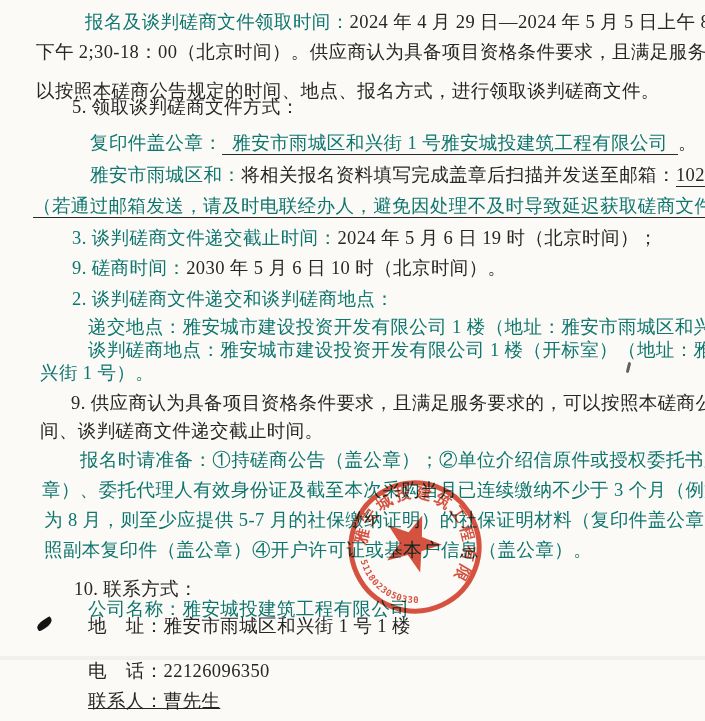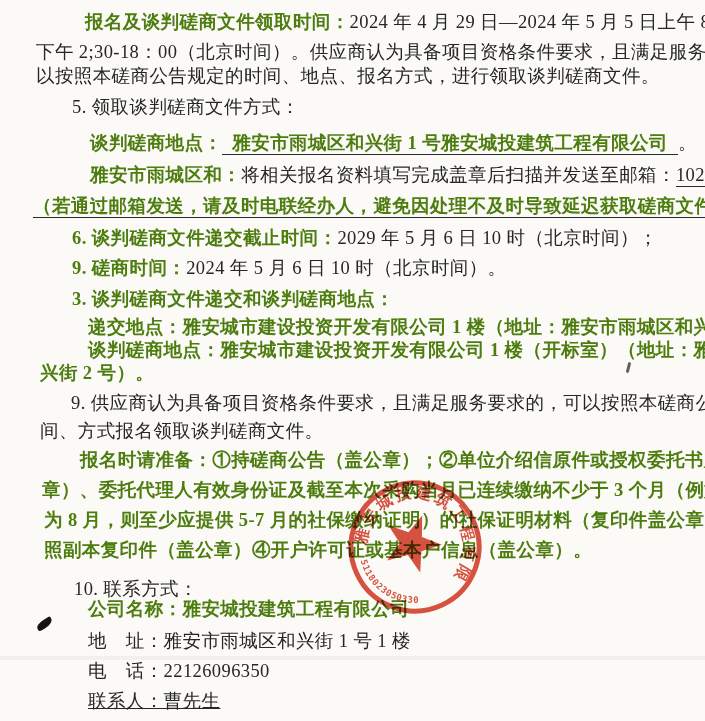--- a/index.html
+++ b/index.html
@@ -6,21 +6,21 @@
   body{
     width:705px;height:721px;position:relative;overflow:hidden;
     background:#fbfaf7;
     font-family:"Liberation Serif","DejaVu Serif",serif;
   }
   .page{position:absolute;inset:0;}
   .line{
     position:absolute;white-space:pre;font-size:18.5px;line-height:24px;
     color:#262626;letter-spacing:0.4px;
   }
-  .line .b{font-weight:bold;color:#4d7c0f;}
+  .line .b{font-weight:normal;color:#0f766e;}
   .line .u{border-bottom:1.6px solid #2a2a2a;padding-bottom:1px;margin-top:39px;}
   .seal{
     position:absolute;left:337px;top:469px;width:156px;height:156px;
     mix-blend-mode:multiply;opacity:.9;filter:blur(.3px);
   }
   .ink-mark{
     position:absolute;left:36px;top:620px;width:17px;height:8px;
     background:#141414;border-radius:55% 10% 60% 20%;
     transform:rotate(-32deg);
   }
@@ -33,40 +33,40 @@
   }
 </style>
 </head>
 <body>
 
 <div class="page">
 
   <div id="text-layer">
       <div class="line" style="top: 10px; left: 85px;"><span class="b">报名及谈判磋商文件领取时间：</span><span>2024 年 4 月 29 日—2024 年 5 月 5 日上午 8:30-12：00；</span></div>
       <div class="line" style="top: 40px; left: 36px;"><span>下午 2;30-18：00（北京时间）。供应商认为具备项目资格条件要求，且满足服务要求的，可</span></div>
-      <div class="line" style="top: 64px; left: 36px;"><span>以按照本磋商公告规定的时间、地点、报名方式，进行领取谈判磋商文件。</span></div>
+      <div class="line" style="top: 79px; left: 36px;"><span>以按照本磋商公告规定的时间、地点、报名方式，进行领取谈判磋商文件。</span></div>
       <div class="line" style="top: 95px; left: 72px;"><span>5. 领取谈判磋商文件方式：</span></div>
-      <div class="line" style="top: 131px; left: 90px;"><span class="b">谈判磋商地点：</span><span class="b u">  雅安市雨城区和兴街 1 号雅安城投建筑工程有限公司  </span><span>。</span></div>
+      <div class="line" style="top: 131px; left: 90px;"><span class="b">复印件盖公章：</span><span class="b u">  雅安市雨城区和兴街 1 号雅安城投建筑工程有限公司  </span><span>。</span></div>
       <div class="line" style="top: 163px; left: 90px;"><span class="b">雅安市雨城区和：</span><span>将相关报名资料填写完成盖章后扫描并发送至邮箱：</span><span class="u">1024087159</span></div>
       <div class="line" style="top: 194px; left: 33px;"><span class="b u">（若通过邮箱发送，请及时电联经办人，避免因处理不及时导致延迟获取磋商文件）  </span></div>
-      <div class="line" style="top: 226px; left: 72px;"><span class="b">6. 谈判磋商文件递交截止时间：</span><span>2029 年 5 月 6 日 10 时（北京时间）；</span></div>
-      <div class="line" style="top: 256px; left: 72px;"><span class="b">9. 磋商时间：</span><span>2024 年 5 月 6 日 10 时（北京时间）。</span></div>
-      <div class="line" style="top: 287px; left: 72px;"><span class="b">3. 谈判磋商文件递交和谈判磋商地点：</span></div>
+      <div class="line" style="top: 226px; left: 72px;"><span class="b">3. 谈判磋商文件递交截止时间：</span><span>2024 年 5 月 6 日 19 时（北京时间）；</span></div>
+      <div class="line" style="top: 256px; left: 72px;"><span class="b">9. 磋商时间：</span><span>2030 年 5 月 6 日 10 时（北京时间）。</span></div>
+      <div class="line" style="top: 287px; left: 72px;"><span class="b">2. 谈判磋商文件递交和谈判磋商地点：</span></div>
       <div class="line" style="top: 315px; left: 88px;"><span class="b">递交地点：雅安城市建设投资开发有限公司 1 楼（地址：雅安市雨城区和兴街 1 号）。</span></div>
       <div class="line" style="top: 338px; left: 88px;"><span class="b">谈判磋商地点：雅安城市建设投资开发有限公司 1 楼（开标室）（地址：雅安市雨城区和</span></div>
-      <div class="line" style="top: 361px; left: 40px;"><span class="b">兴街 2 号）。</span></div>
+      <div class="line" style="top: 361px; left: 40px;"><span class="b">兴街 1 号）。</span></div>
       <div class="line" style="top: 391px; left: 71px;"><span>9. 供应商认为具备项目资格条件要求，且满足服务要求的，可以按照本磋商公告规定的时</span></div>
-      <div class="line" style="top: 419px; left: 40px;"><span>间、方式报名领取谈判磋商文件。</span></div>
+      <div class="line" style="top: 419px; left: 40px;"><span>间、谈判磋商文件递交截止时间。</span></div>
       <div class="line" style="top: 448px; left: 80px;"><span class="b">报名时请准备：①持磋商公告（盖公章）；②单位介绍信原件或授权委托书原件（盖公</span></div>
       <div class="line" style="top: 478px; left: 42px;"><span class="b">章）、委托代理人有效身份证及截至本次采购当月已连续缴纳不少于 3 个月（例如，采购当月</span></div>
       <div class="line" style="top: 508px; left: 44px;"><span class="b">为 8 月，则至少应提供 5-7 月的社保缴纳证明）的社保证明材料（复印件盖公章）；③营业执</span></div>
       <div class="line" style="top: 538px; left: 44px;"><span class="b">照副本复印件（盖公章）④开户许可证或基本户信息（盖公章）。</span></div>
       <div class="line" style="top: 577px; left: 74px;"><span>10. 联系方式：</span></div>
       <div class="line" style="top: 597px; left: 88px;"><span class="b">公司名称：雅安城投建筑工程有限公司</span></div>
-      <div class="line" style="top: 629px; left: 88px; text-align: right;"><span>地　址：雅安市雨城区和兴街 1 号 1 楼</span></div>
+      <div class="line" style="top: 614px; left: 88px; text-align: right;"><span>地　址：雅安市雨城区和兴街 1 号 1 楼</span></div>
       <div class="line" style="top: 659px; left: 88px;"><span>电　话：22126096350</span></div>
       <div class="line" style="top: 689px; left: 88px; text-decoration: underline;"><span>联系人：曹先生</span></div>
     </div>
 
   <div class="scan-band" style="top:656px"></div>
   <div class="ink-mark"></div>
   <div class="ink-tick"></div>
 
   <svg class="seal" viewBox="0 0 156 156" aria-hidden="true">
     <g id="seal-group" transform="rotate(20 78 78)">

